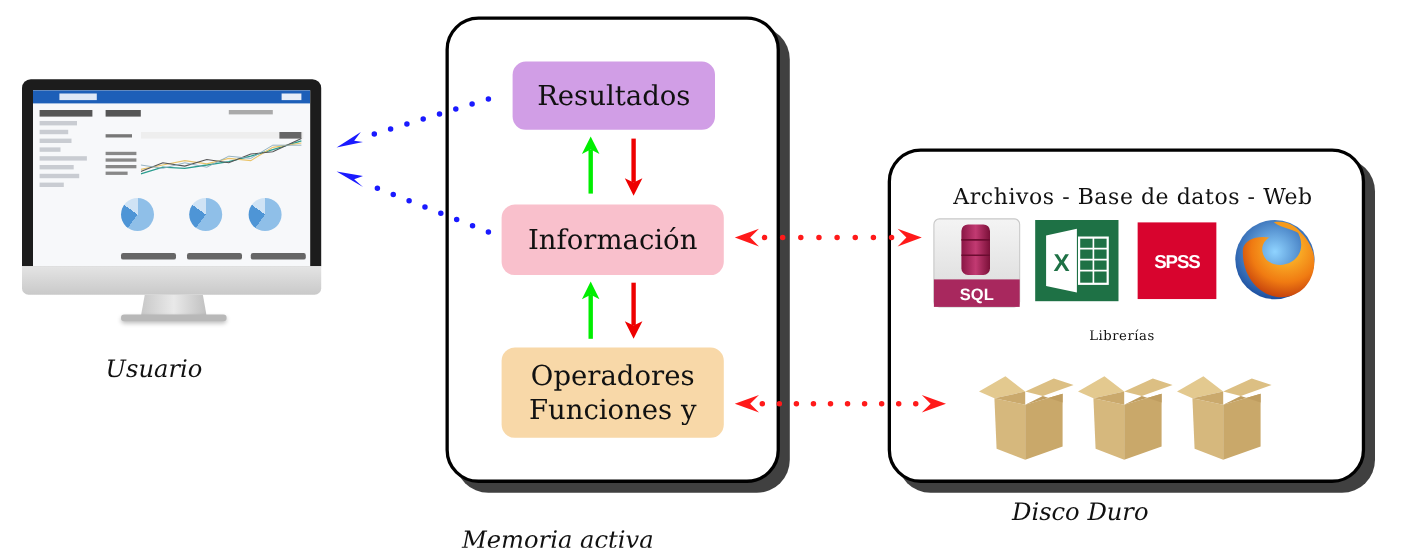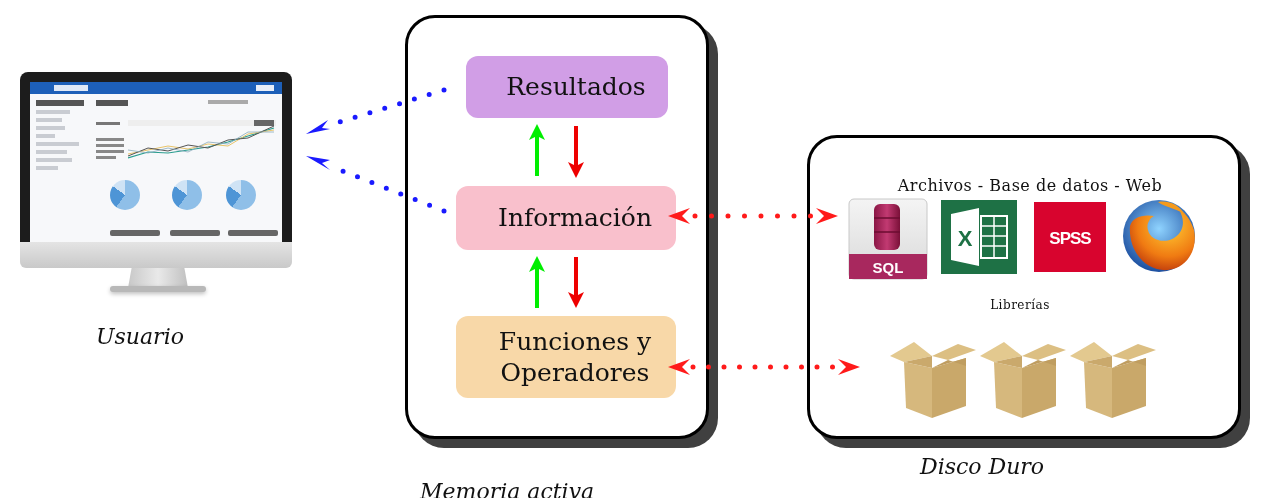--- a/index.html
+++ b/index.html
@@ -1,19 +1,19 @@
 <!DOCTYPE html>
 <html><head>
 <meta charset="utf-8">
 <style>
   html,body{margin:0;padding:0;background:#fff;}
   body{width:1280px;height:498px;position:relative;overflow:hidden;font-family:"DejaVu Serif","Liberation Serif",serif;color:#111;}
   .abs{position:absolute;}
   .panel{position:absolute;border:3px solid #000;border-radius:30px;background:#fff;box-shadow:9px 9px 0 #404040;box-sizing:border-box;}
-  .node{position:absolute;border-radius:12px;display:flex;align-items:center;justify-content:center;text-align:center;font-size:25px;line-height:1.25;font-family:"DejaVu Serif","Liberation Serif",serif;padding-left:18px;}
+  .node{position:absolute;border-radius:12px;display:flex;align-items:center;justify-content:center;text-align:center;font-size:25px;line-height:1.25;font-family:"DejaVu Serif","Liberation Serif",serif;}
   .caption{position:absolute;font-size:22px;text-align:left;font-style:italic;}
   .small-caption{position:absolute;font-size:12px;text-align:center;letter-spacing:0.5px;}
   svg.overlay{position:absolute;left:0;top:0;pointer-events:none;}
   .icon{position:absolute;}
   .monitor{position:absolute;left:20px;top:72px;width:272px;height:226px;}
   .mon-bezel{position:absolute;left:0;top:0;width:272px;height:170px;background:#1c1c1c;border-radius:8px 8px 0 0;}
   .mon-screen{position:absolute;left:10px;top:10px;width:252px;height:160px;background:#f7f8fa;overflow:hidden;}
   .mon-chin{position:absolute;left:0;top:170px;width:272px;height:26px;background:linear-gradient(#e4e4e4,#c9c9c9);border-radius:0 0 6px 6px;}
   .mon-neck{position:absolute;left:108px;top:196px;width:60px;height:20px;background:linear-gradient(90deg,#c8c8c8,#e9e9e9,#c0c0c0);clip-path:polygon(6% 0,94% 0,100% 100%,0 100%);}
   .mon-foot{position:absolute;left:90px;top:214px;width:96px;height:6px;background:#b8b8b8;border-radius:3px;box-shadow:0 2px 4px rgba(0,0,0,0.25);}
@@ -79,27 +79,27 @@
 <div class="caption" style="left:96px;top:324px;width:120px;">Usuario</div>
 
 <div class="panel" style="left:405px;top:15px;width:304px;height:424px;"></div>
 <div class="node" style="left: 466px; top: 56px; width: 184px; height: 62px; background: rgb(209, 158, 230);">
   <span>Resultados</span>
 </div>
 <div class="node" style="left: 456px; top: 186px; width: 202px; height: 64px; background: rgb(249, 192, 204);">
   <span>Información</span>
 </div>
 <div class="node" style="left: 456px; top: 316px; width: 202px; height: 82px; flex-direction: column; background: rgb(248, 216, 168);">
+  <span>Operadores</span>
   <span>Funciones y</span>
-  <span>Operadores</span>
 </div>
 <div class="caption" style="left:420px;top:454px;width:280px;margin-top:25px;">Memoria activa</div>
 
 <div class="panel" style="left:807px;top:135px;width:434px;height:304px;"></div>
-<div class="small-caption" style="left:830px;top:166px;width:400px;font-size:16px;margin-top:10px;">Archivos - Base de datos - Web</div>
+<div class="small-caption" style="left:830px;top:166px;width:400px;font-size:20px;">Archivos - Base de datos - Web</div>
 
 <svg class="icon" style="left:848px;top:198px;" width="80" height="84" viewBox="0 0 80 84">
   <defs>
     <linearGradient id="sqlbg" x1="0" y1="0" x2="0" y2="1">
         <stop offset="0" stop-color="#f4f4f4"></stop>
         <stop offset="1" stop-color="#d9d9d9"></stop>
       </linearGradient>
     <linearGradient id="cyl" x1="0" y1="0" x2="1" y2="0">
         <stop offset="0" stop-color="#8a1645"></stop>
         <stop offset="0.5" stop-color="#c23a72"></stop>

